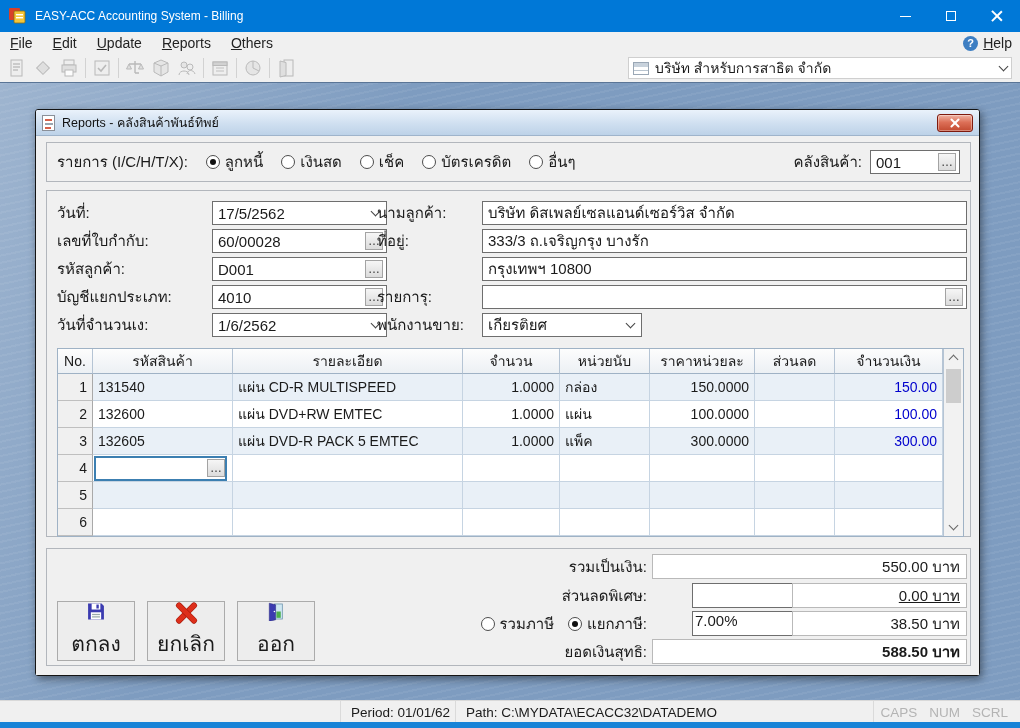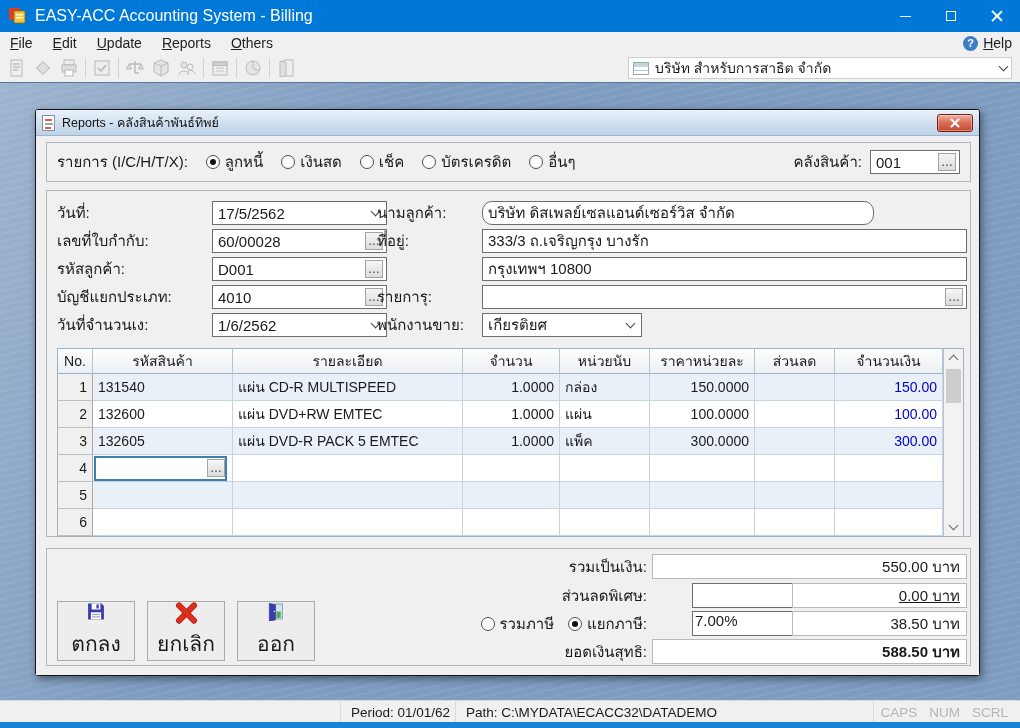--- a/index.html
+++ b/index.html
@@ -7,21 +7,21 @@
   .app {
     position:relative; width:1020px; height:728px; overflow:hidden;
     font-family:"Liberation Sans", sans-serif; color:#1a1a1a;
     box-shadow: inset 0 0 0 1px #1883d7;
     background:#f0f0f0;
   }
   
   .titlebar { position:absolute; top:0; left:0; right:0; height:32px;
     background:#0078d7; display:flex; align-items:center; color:#fff; }
   .app-icon { width:18px; height:16px; margin:0 8px 0 9px; flex:0 0 auto; }
-  .titlebar-text { font-size:16px; }
+  .titlebar-text { font-size:12px; }
   .win-controls { margin-left:auto; display:flex; height:32px; }
   .win-btn { width:46px; height:32px; display:flex; align-items:center; justify-content:center; }
   .glyph-min { width:11px; height:1px; background:#fff; }
   .glyph-max { width:10px; height:10px; border:1px solid #fff; }
   .cssx { position:relative; width:12px; height:12px; }
   .cssx::before,.cssx::after { content:""; position:absolute; left:5px; top:-1px; width:1.5px; height:14px; background:#fff; }
   .cssx::before { transform:rotate(45deg);} .cssx::after { transform:rotate(-45deg);}
   
   .menubar { position:absolute; top:32px; left:0; right:0; height:22px;
     background:#f0f0f0; display:flex; align-items:center; font-size:14px; color:#222; }
@@ -325,21 +325,21 @@
           <span class="field fbox" style="left:165px; top:122px; width:175px;">
             <span>1/6/2562</span>
             <span class="chev"></span>
           </span>
 
           <span class="flabel" style="left:330px; top:10px;">นามลูกค้า:</span>
           <span class="flabel" style="left:330px; top:38px;">ที่อยู่:</span>
           <span class="flabel" style="left:330px; top:94px;">รายการุ:</span>
           <span class="flabel" style="left:330px; top:122px;">พนักงานขาย:</span>
 
-          <span class="field fbox" style="left:435px; top:10px; width:392px;border-radius:10px;">
+          <span class="field fbox" style="left:435px; top:10px; width:485px;">
             <span>บริษัท ดิสเพลย์เซลแอนด์เซอร์วิส จำกัด</span>
           </span>
           <span class="field fbox" style="left:435px; top:38px; width:485px;">
             <span>333/3 ถ.เจริญกรุง บางรัก</span>
           </span>
           <span class="field fbox" style="left:435px; top:66px; width:485px;">
             <span>กรุงเทพฯ 10800</span>
           </span>
           <span class="field fbox" style="left:435px; top:94px; width:485px;">
             <span></span>

